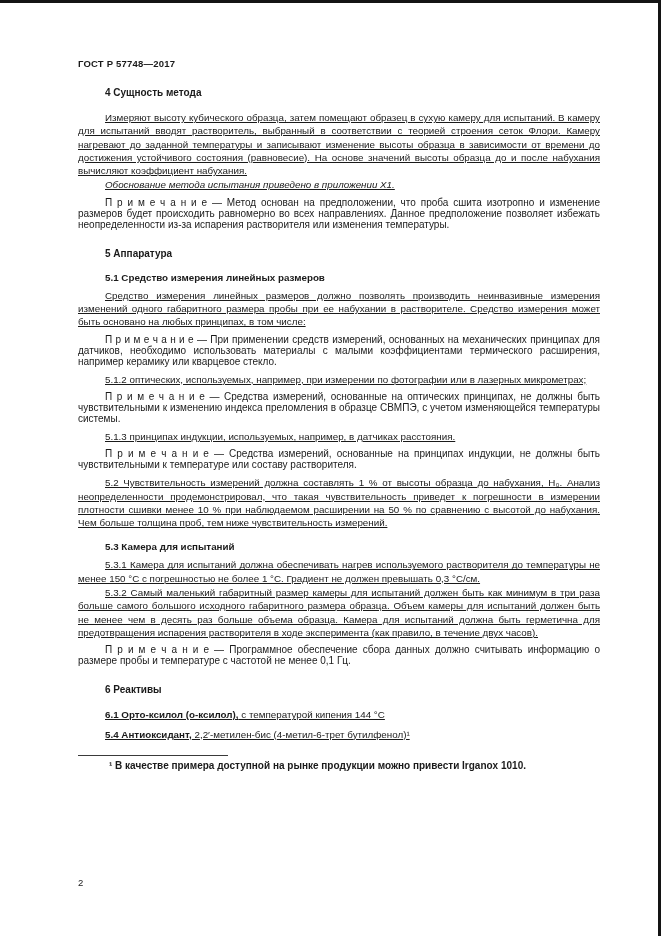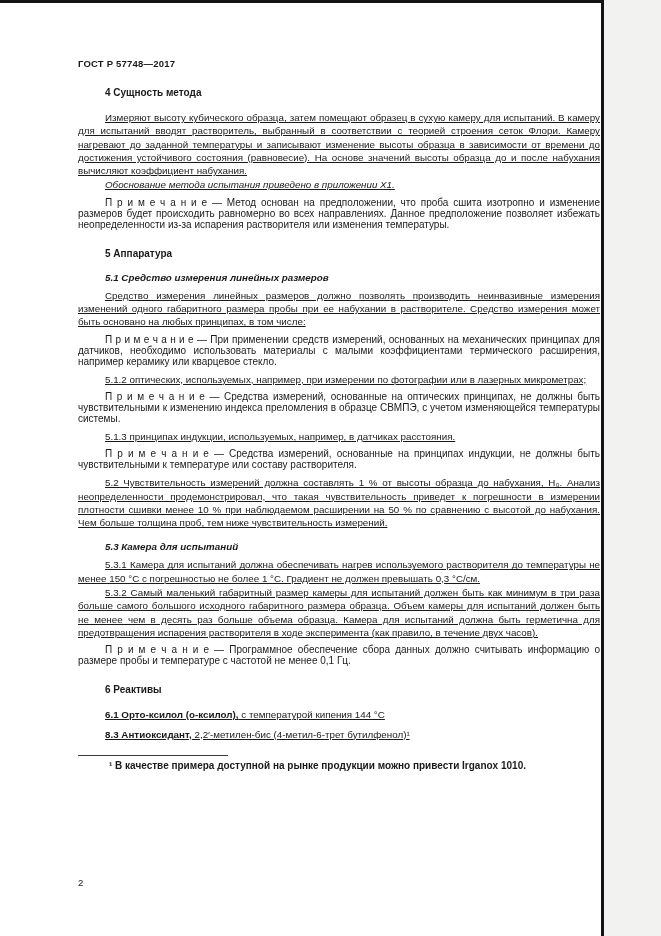--- a/index.html
+++ b/index.html
@@ -3,21 +3,21 @@
 <meta charset="utf-8">
 <style>
   html, body {
     margin: 0;
     padding: 0;
     background: #f2f2f0;
     font-family: "Liberation Sans", "DejaVu Sans", sans-serif;
   }
   .page {
     position: relative;
-    width: 604px;
+    width: 661px;
     height: 936px;
     background: #ffffff;
     overflow: hidden;
     color: #1a1a1a;
   }
   .scan-edge-top {
     position: absolute;
     top: 0; left: 0; right: 0;
     height: 3px;
     background: #141414;
@@ -44,21 +44,20 @@
     font-size: 10px;
     font-weight: bold;
     margin: 18px 0 13px 0;
     padding-left: 27px;
   }
   h2 {
     font-size: 9.8px;
     font-weight: bold;
     margin: 12px 0 6px 0;
     padding-left: 27px;
-    font-style: italic;
   }
   p {
     margin: 0 0 1px 0;
   }
   .body {
     font-size: 9.8px;
     line-height: 13.3px;
     text-align: justify;
     text-indent: 27px;
     text-decoration: underline;
@@ -124,21 +123,21 @@
     <p class="note">П р и м е ч а н и е — Средства измерений, основанные на принципах индукции, не должны быть чувствительными к температуре или составу растворителя.</p>
     <p class="body">5.2 Чувствительность измерений должна составлять 1 % от высоты образца до набухания, Н₀. Анализ неопределенности продемонстрировал, что такая чувствительность приведет к погрешности в измерении плотности сшивки менее 10 % при наблюдаемом расширении на 50 % по сравнению с высотой до набухания. Чем больше толщина проб, тем ниже чувствительность измерений.</p>
 
     <h2>5.3 Камера для испытаний</h2>
     <p class="body">5.3.1 Камера для испытаний должна обеспечивать нагрев используемого растворителя до температуры не менее 150 °С с погрешностью не более 1 °С. Градиент не должен превышать 0,3 °С/см.</p>
     <p class="body">5.3.2 Самый маленький габаритный размер камеры для испытаний должен быть как минимум в три раза больше самого большого исходного габаритного размера образца. Объем камеры для испытаний должен быть не менее чем в десять раз больше объема образца. Камера для испытаний должна быть герметична для предотвращения испарения растворителя в ходе эксперимента (как правило, в течение двух часов).</p>
     <p class="note">П р и м е ч а н и е — Программное обеспечение сбора данных должно считывать информацию о размере пробы и температуре с частотой не менее 0,1 Гц.</p>
 
     <h1>6 Реактивы</h1>
     <p class="body reagent"><b>6.1 Орто-ксилол (о-ксилол),</b><span> с температурой кипения 144 °С</span></p>
-    <p class="body reagent"><b>8.3 Антиоксидант,</b><span> 2,2′-метилен-бис (4-метил-6-трет бутилфенол)¹</span></p>
+    <p class="body reagent"><b>5.4 Антиоксидант,</b><span> 2,2′-метилен-бис (4-метил-6-трет бутилфенол)¹</span></p>
 
     <div class="footnote-area">
       <div class="footnote-rule"></div>
       <p class="note footnote">¹ В качестве примера доступной на рынке продукции можно привести Irganox 1010.</p>
     </div>
 
   </div>
 
   <div class="page-number">2</div>
 </div>

